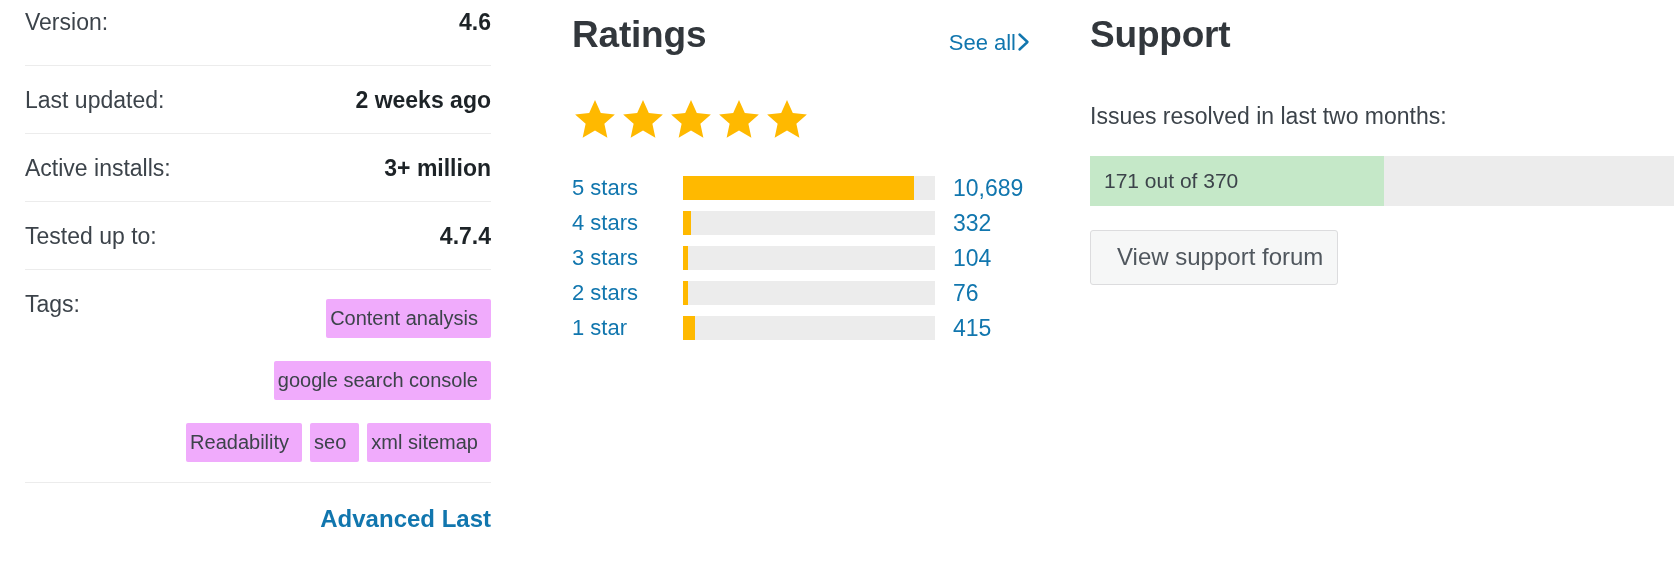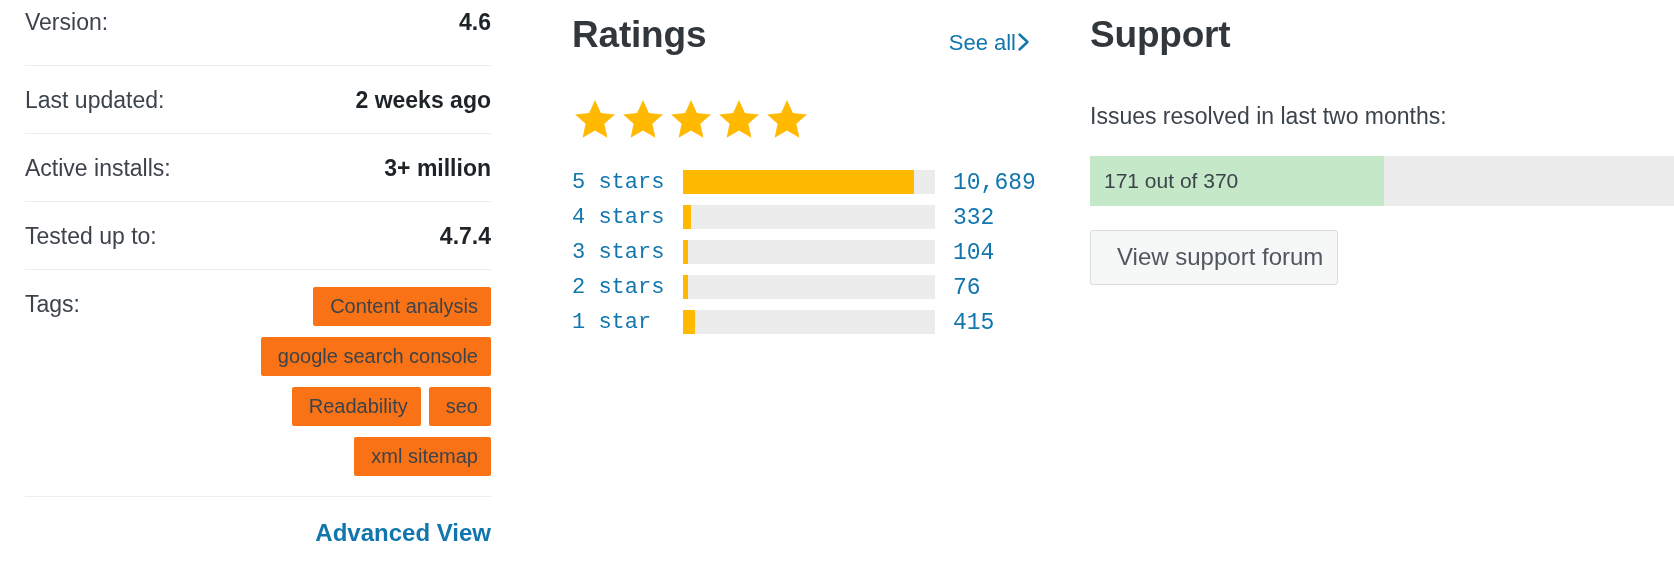--- a/index.html
+++ b/index.html
@@ -65,29 +65,30 @@
   }
   .tags-wrap {
     display: flex;
     flex-wrap: wrap;
     justify-content: flex-end;
     gap: 11px 8px;
     max-width: 330px;
     margin-top: -3px;
   }
   .tag {
-    background: #f97316;
+    background: #f0abfc;
     color: #3c434a;
     font-size: 20px;
     line-height: 22px;
-    padding: 8px 13px 9px 17px;
+    padding: 8px 13px 9px 4px;
     border-radius: 2px;
     white-space: nowrap;
     text-decoration: none;
     display: inline-block;
+    margin-top: 12px;
   }
 
   .advanced-wrap {
     padding-top: 22px;
     text-align: right;
   }
   .advanced-link {
     font-size: 24px;
     font-weight: 700;
     color: #1176ae;
@@ -141,23 +142,22 @@
     gap: 2px;
     line-height: 0;
   }
   .stars svg { display: block; }
 
   .bars {
     margin-top: 28px;
   }
   .bar-row {
     display: flex;
-    align-items: flex-start;
+    align-items: center;
     height: 35px;
-    font-family: Liberation Mono, monospace;
   }
   .bar-label {
     width: 96px;
     font-size: 22px;
     color: #1176ae;
     text-decoration: none;
     line-height: 26px;
     flex: 0 0 auto;
   }
   .bar-track {
@@ -276,21 +276,21 @@
       <div class="tags-wrap">
         <a class="tag" href="#">Content analysis</a>
         <a class="tag" href="#">google search console</a>
         <a class="tag" href="#">Readability</a>
         <a class="tag" href="#">seo</a>
         <a class="tag" href="#">xml sitemap</a>
       </div>
     </div>
 
     <div class="advanced-wrap">
-      <a class="advanced-link" href="#">Advanced View</a>
+      <a class="advanced-link" href="#">Advanced Last</a>
     </div>
   </div>
 
   <div class="col-ratings">
 
     <div class="ratings-head">
       <h2 class="section-title">Ratings</h2>
       <a class="see-all" href="#">
         <span>See all</span>
         <span class="chev">

